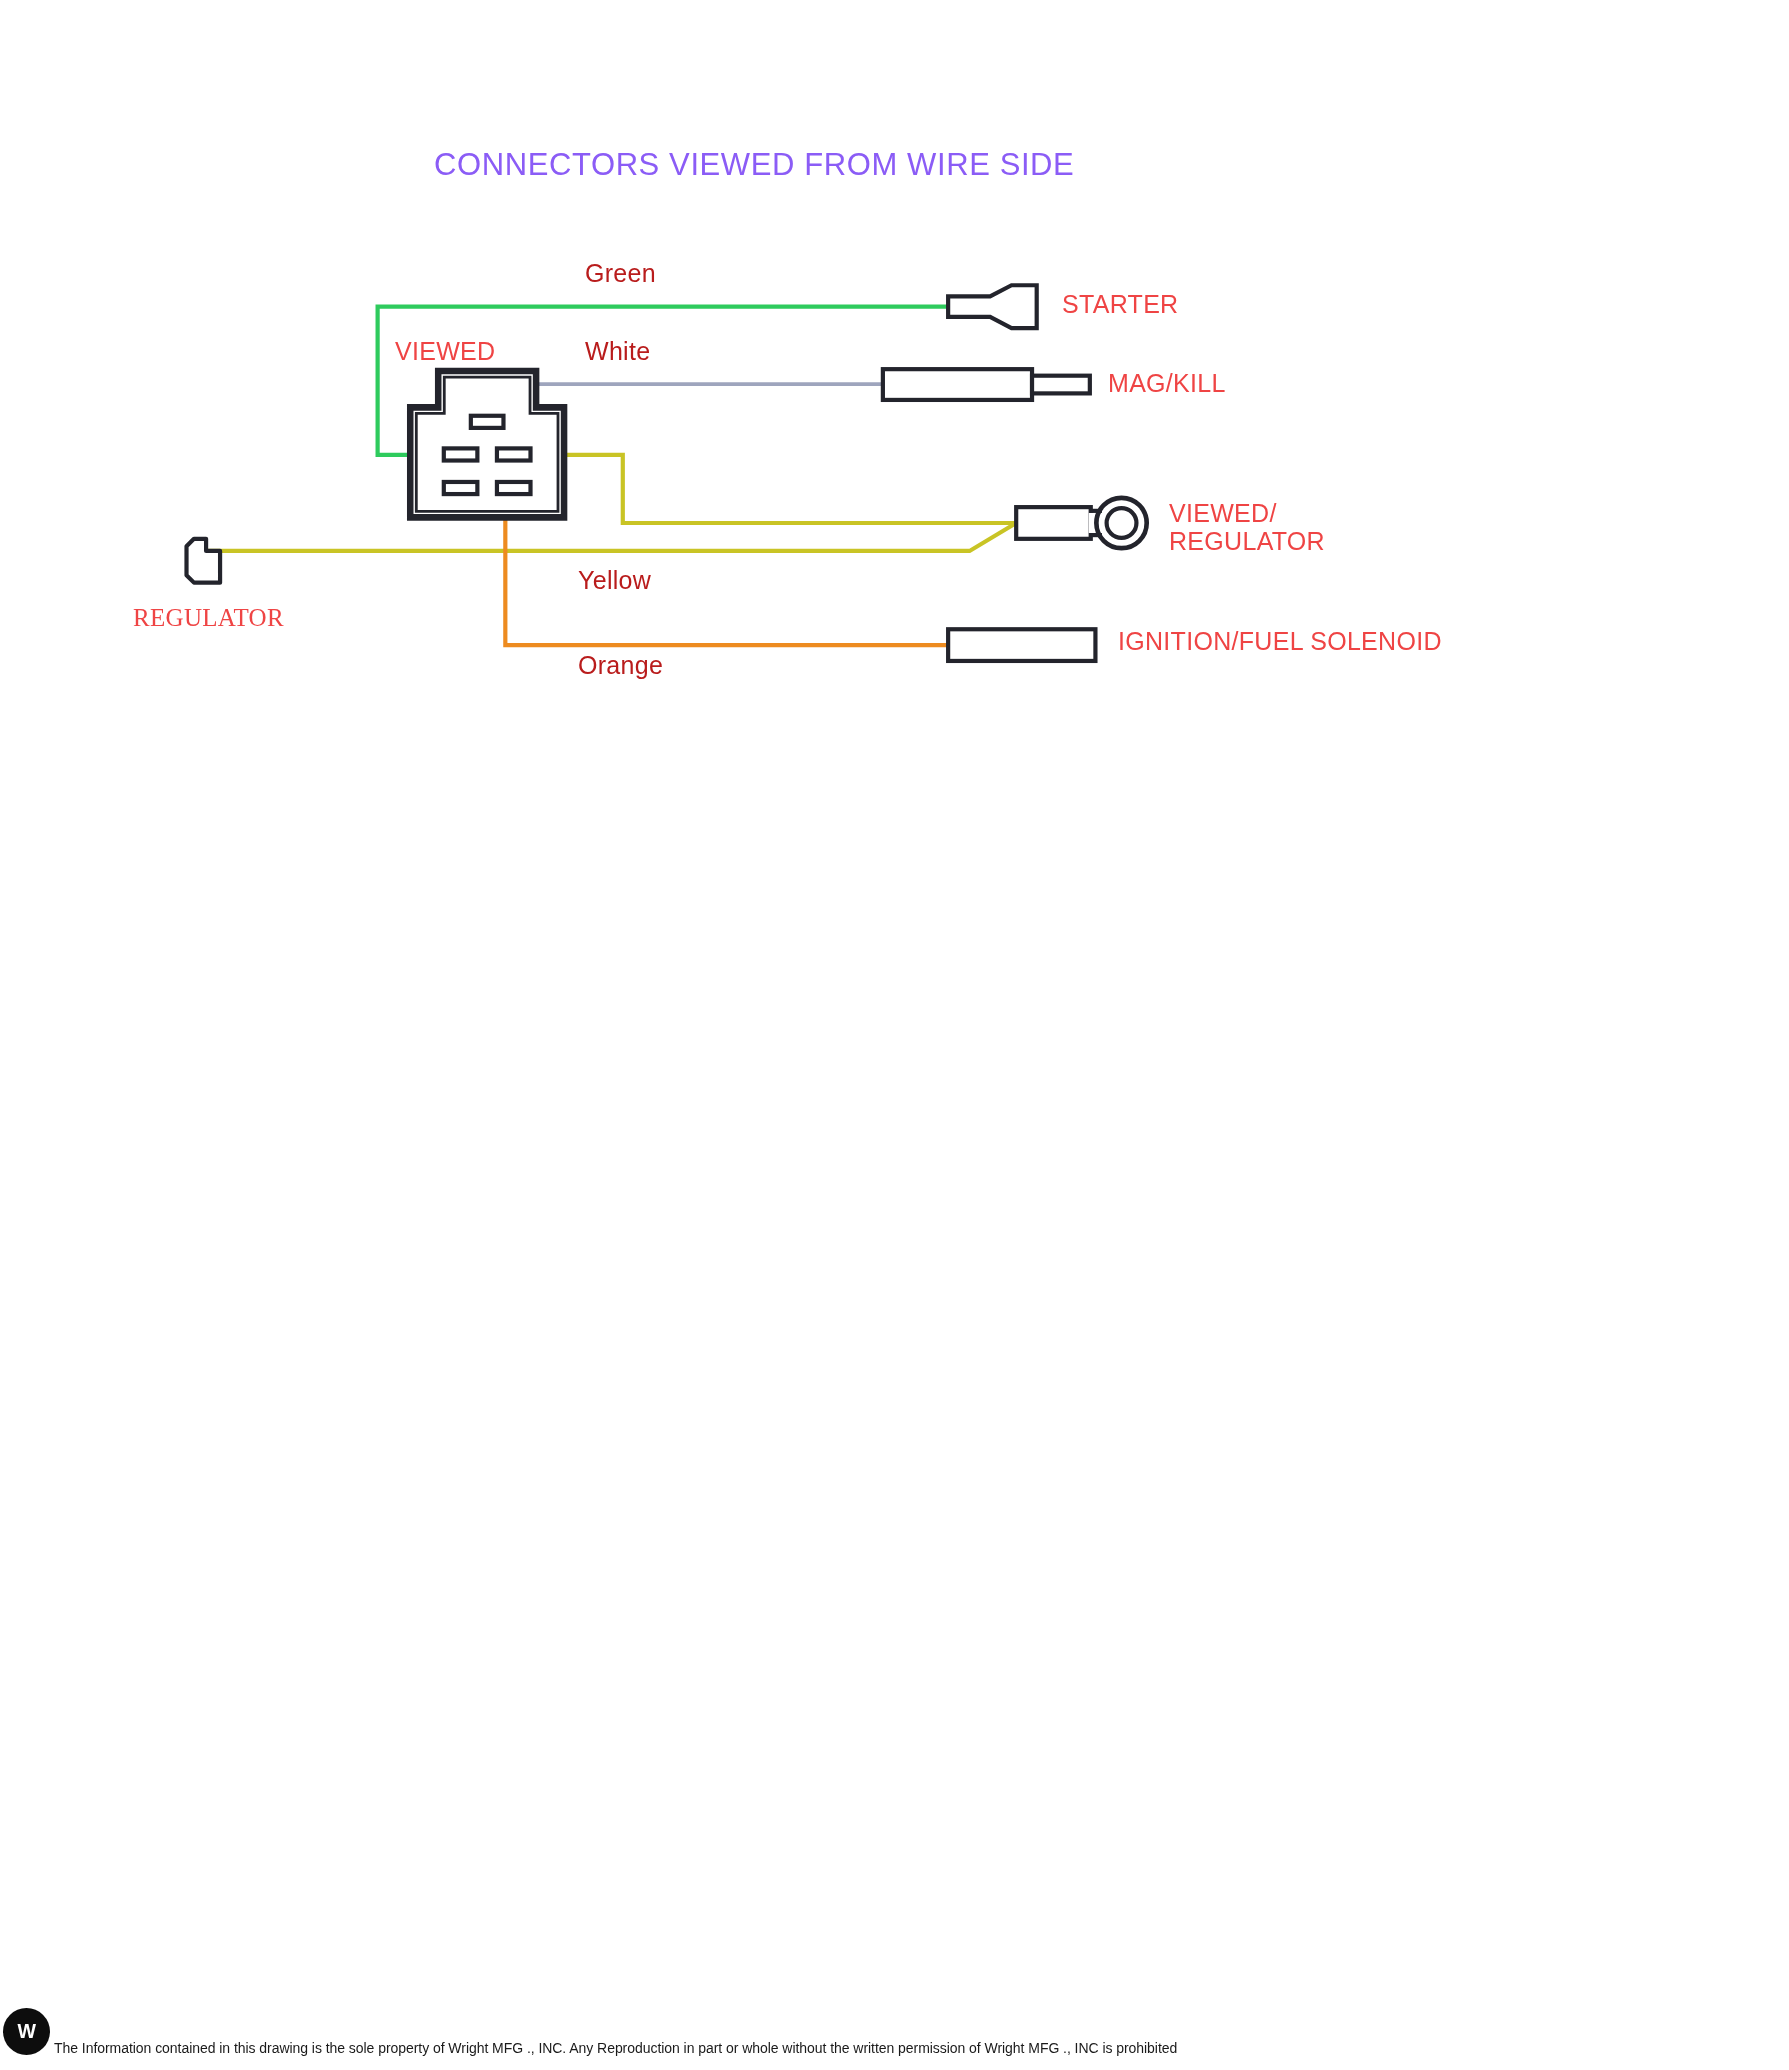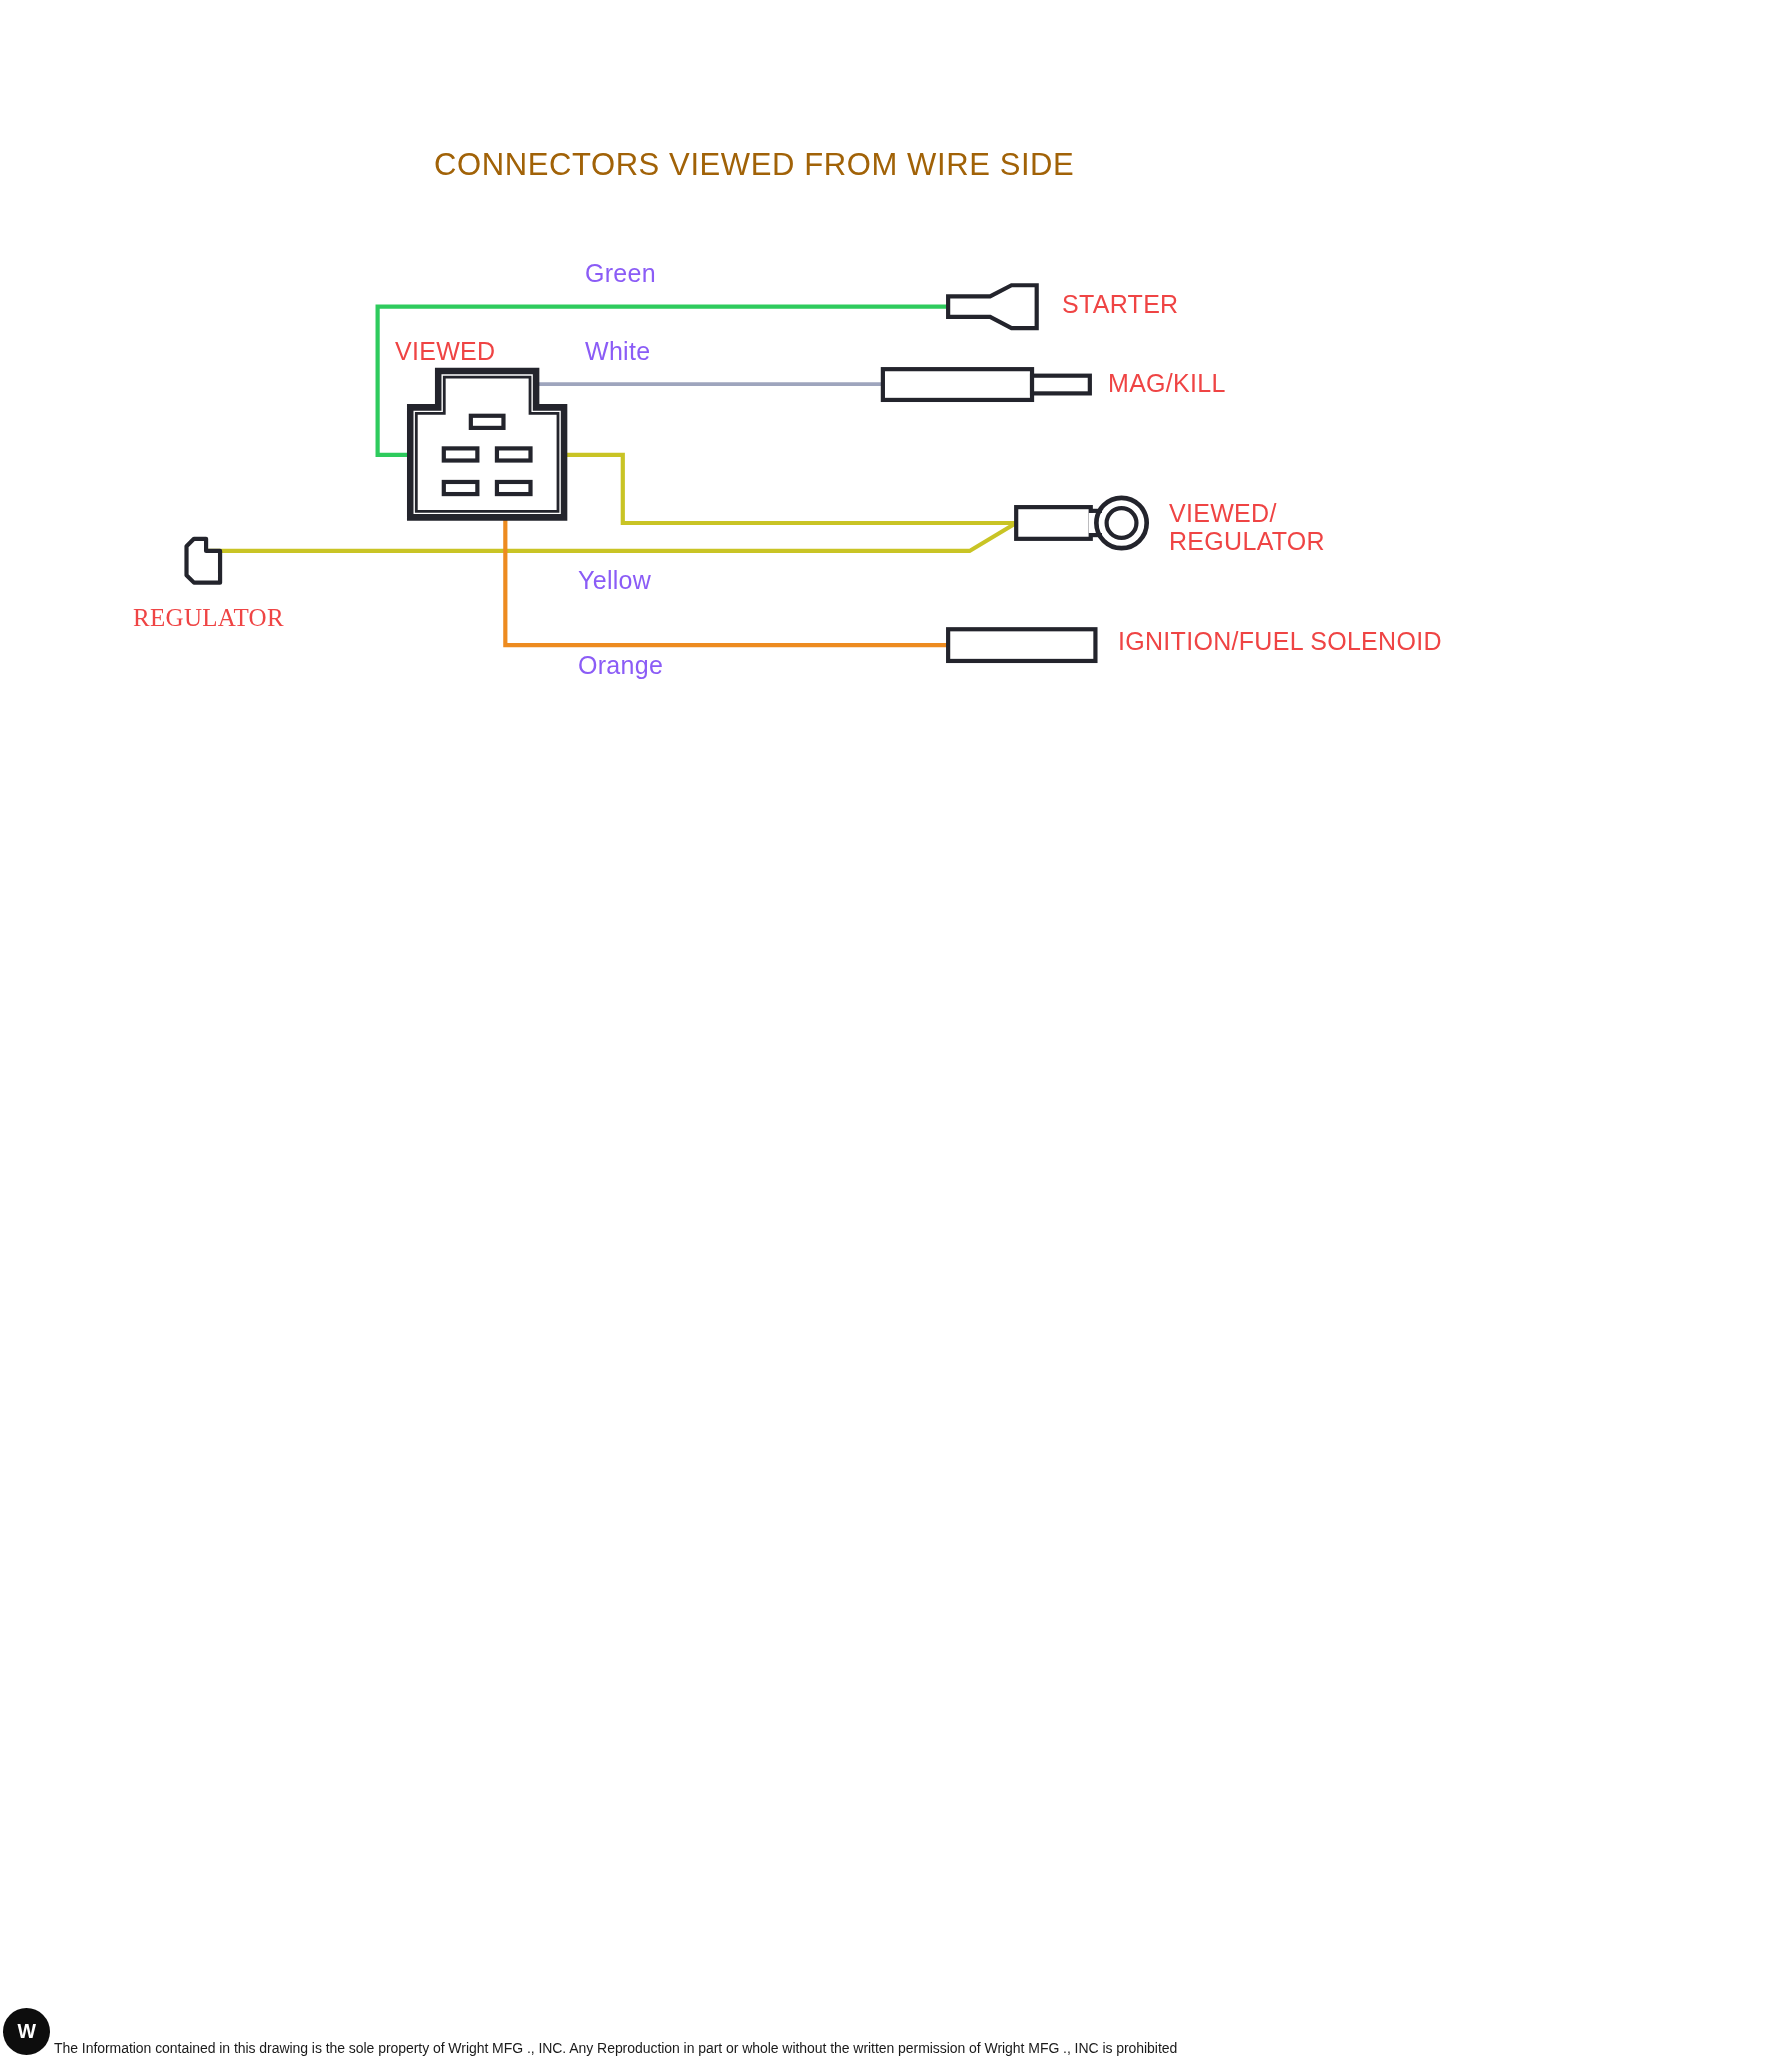--- a/index.html
+++ b/index.html
@@ -24,37 +24,37 @@
     width: 1790px;
     height: 2070px;
   }
 
   .page-title {
     position: absolute;
     left: 434px;
     top: 147px;
     font-size: 31px;
     letter-spacing: 0.6px;
-    color: #a16207;
+    color: #8b5cf6;
     white-space: nowrap;
     font-weight: 400;
   }
 
   svg.wiring {
     position: absolute;
     left: 0;
     top: 0;
     width: 1790px;
     height: 839px;
   }
 
   .wire-label {
     position: absolute;
     font-size: 25px;
-    color: #8b5cf6;
+    color: #b91c1c;
     white-space: nowrap;
     letter-spacing: 0.3px;
   }
   .conn-label {
     position: absolute;
     font-size: 25px;
     color: #ef4444;
     white-space: nowrap;
     letter-spacing: 0.3px;
     line-height: 1.12;

